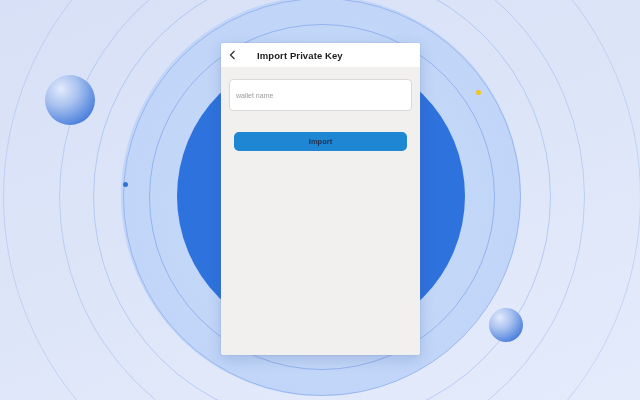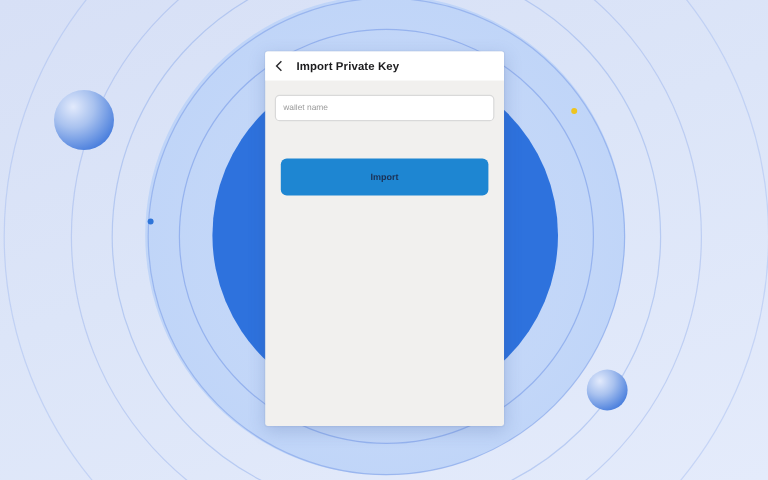--- a/index.html
+++ b/index.html
@@ -43,33 +43,33 @@
   }
   .panel-header{
     position:absolute;left:0;top:0;width:100%;height:24px;background:#ffffff;
     border-radius:2px 2px 0 0;display:flex;align-items:center;
   }
   .back-btn{
     width:18px;height:24px;display:flex;align-items:center;justify-content:center;
     margin-left:2px;cursor:pointer;background:none;border:none;padding:0;
   }
   .panel-title{
-    font-size:9.5px;font-weight:bold;color:#1c1c1e;letter-spacing:0.1px;margin-left:6px;
+    font-size:9.5px;font-weight:bold;color:#1c1c1e;letter-spacing:0.1px;margin-left:16px;
   }
   .field{
-    position:absolute;left:8px;width:183px;height:22px;box-sizing:border-box;
+    position:absolute;left:8px;width:183px;height:32px;box-sizing:border-box;
     background:#ffffff;border:1px solid #d9d9d9;border-radius:4px;
     font-family:"Liberation Sans", sans-serif;font-size:7px;color:#333;
     padding:0 6px;outline:none;
   }
   .field::placeholder{color:#9b9b9b;}
   .field.f1{top:36px;}
   .field.f2{top:60px;height:18px;}
   .import-btn{
-    position:absolute;left:13px;top:89px;width:173px;height:31px;
+    position:absolute;left:13px;top:89px;width:173px;height:19px;
     background:#1e86d2;border:none;border-radius:5px;cursor:pointer;
     font-family:"Liberation Sans", sans-serif;font-size:7.5px;font-weight:bold;
     color:#1c3054;display:flex;align-items:center;justify-content:center;padding:0;
   }
 </style>
 </head>
 <body>
 
 <div class="abs halo"></div>
 <div class="abs big-circle"></div>

